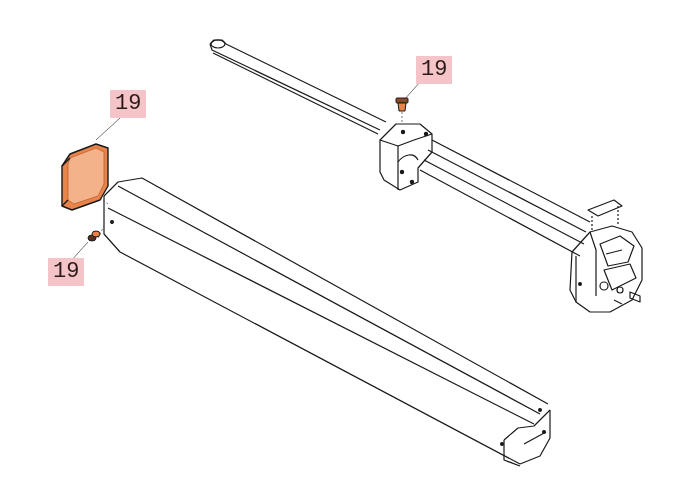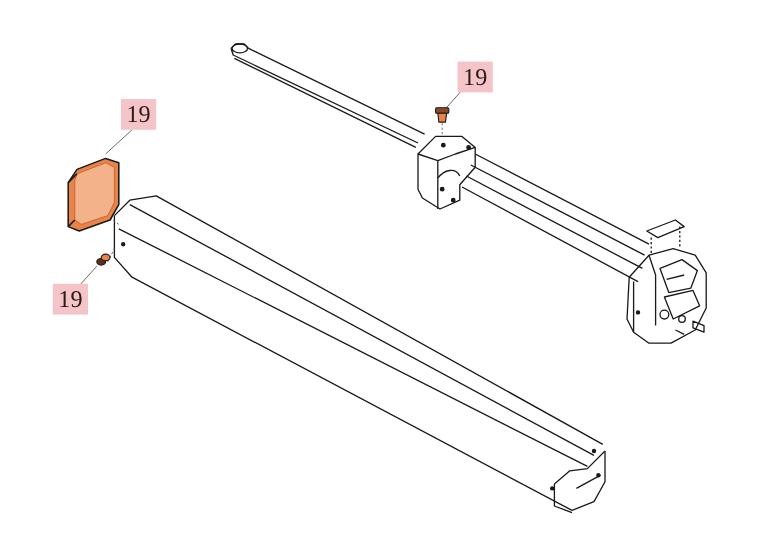--- a/index.html
+++ b/index.html
@@ -2,21 +2,21 @@
 <html><head>
   <meta charset="utf-8">
   <style>
     html, body { margin: 0; padding: 0; background: #ffffff; }
     body { width: 694px; height: 500px; position: relative; overflow: hidden; font-family: "Liberation Sans", sans-serif; }
     #stage { position: absolute; left: 0; top: 0; width: 694px; height: 500px; }
     .callout {
       position: absolute;
       background: #f4c4c8;
       color: #2a1a1a;
-      font-family: Liberation Serif, serif;
+      font-family: Liberation Mono, monospace;
       font-size: 22px;
       line-height: 28px;
       height: 28px;
       padding: 0 5px;
       text-align: center;
       cursor: pointer;
     }
   </style>
 </head>
 <body>

